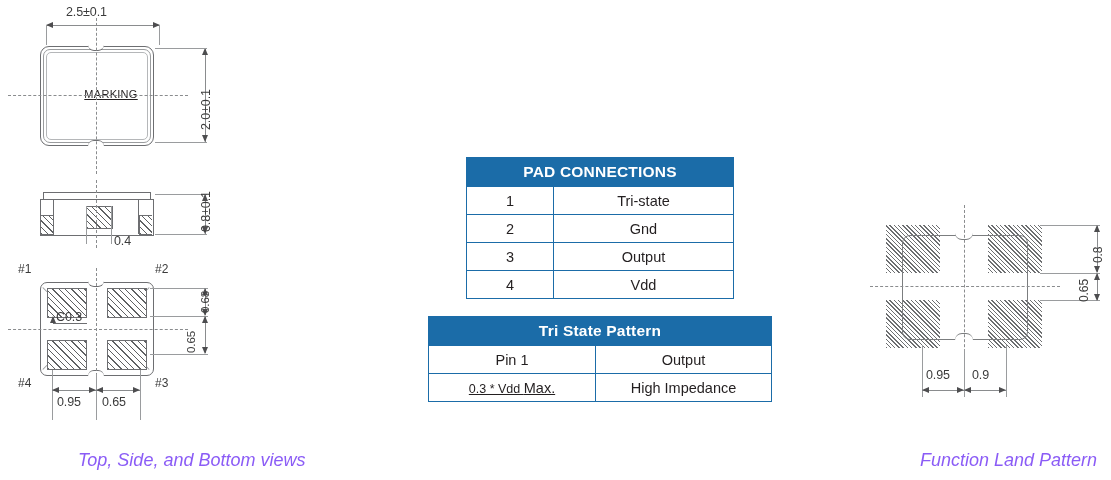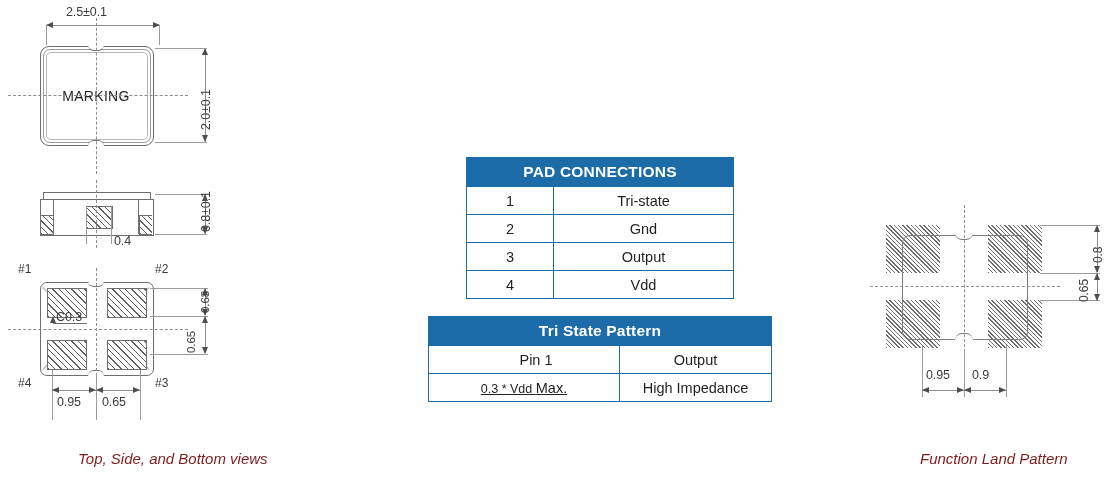--- a/index.html
+++ b/index.html
@@ -47,21 +47,21 @@
   .tbl td,.tbl th{border:1px solid #1b6ca8;padding:0;text-align:center;}
   .tbl th{
     background:#1b6ca8;color:#ffffff;font-weight:bold;
     font-size:15.5px;letter-spacing:.2px;
   }
   .tbl td{font-size:14.5px;color:#231f20;}
   .tbl .small{font-size:11px;}
   .tbl .mid{font-size:12.5px;}
   .tbl .big{font-size:14.5px;}
 
-  .caption{position:absolute;font-style:italic;font-size:15px;color:#7f1d1d;white-space:nowrap;}
+  .caption{position:absolute;font-style:italic;font-size:18px;color:#8b5cf6;white-space:nowrap;}
 </style>
 </head>
 <body>
 
 <div class="abs" style="left:0;top:0;width:280px;height:480px;">
 
   <div class="abs" style="left:0;top:0;width:280px;height:175px;">
 
     <div class="dimtxt" style="left:66px;top:5px;text-align:right;">2.5±0.1</div>
     <div class="line hl thin" style="left:46px;top:25px;width:114px;"></div>
@@ -70,21 +70,21 @@
     <div class="line vl ext" style="left:46px;top:25px;height:20px;"></div>
     <div class="line vl ext" style="left:159px;top:25px;height:20px;"></div>
 
     <div class="abs" style="left:40px;top:46px;width:112px;height:98px;border:1px solid #6d6e71;border-radius:9px;"></div>
     <div class="abs" style="left:43px;top:49px;width:106px;height:92px;border:1px solid #9a9c9e;border-radius:7px;"></div>
     <div class="abs" style="left:46px;top:52px;width:100px;height:86px;border:1px solid #b5b7b9;border-radius:5px;"></div>
 
     <div class="abs" style="left:88px;top:43px;width:16px;height:7px;background:#fff;border-bottom:1px solid #6d6e71;border-radius:0 0 6px 6px;"></div>
     <div class="abs" style="left:88px;top:140px;width:16px;height:7px;background:#fff;border-top:1px solid #6d6e71;border-radius:6px 6px 0 0;"></div>
 
-    <div class="abs" style="left:55px;top:88px;width:82px;text-align:center;font-size:14px;color:#231f20;letter-spacing:.3px;">MARKING</div>
+    <div class="abs" style="left:70px;top:88px;width:82px;text-align:center;font-size:11px;color:#231f20;letter-spacing:.3px;text-decoration:underline;">MARKING</div>
 
     <div class="cl-v" style="left:96px;top:18px;height:156px;"></div>
     <div class="cl-h" style="left:8px;top:95px;width:180px;"></div>
 
     <div class="line vl thin" style="left:205px;top:48px;height:94px;"></div>
     <div class="ar ar-u" style="left:201.8px;top:48px;"></div>
     <div class="ar ar-d" style="left:201.8px;top:135px;"></div>
     <div class="line hl ext" style="left:155px;top:48px;width:52px;"></div>
     <div class="line hl ext" style="left:155px;top:142px;width:52px;"></div>
     <div class="dimtxt rot" style="left:199px;top:130px;">2.0±0.1</div>
@@ -206,21 +206,21 @@
 </table>
 
 <table class="tbl" style="left:428px;top:316px;width:344px;">
   <thead>
     <tr>
       <th colspan="2" style="height:28px;">Tri State Pattern</th>
     </tr>
   </thead>
   <tbody>
     <tr>
-      <td style="width:166px;height:27px;padding-left:24px;">Pin 1</td>
+      <td style="width:166px;height:27px;">Pin 1</td>
       <td>Output</td>
     </tr>
     <tr>
       <td style="height:27px;text-decoration:underline;">
         <span class="mid">0.3 * Vdd </span><span class="big">Max.</span>
       </td>
       <td>High Impedance</td>
     </tr>
   </tbody>
 </table>

